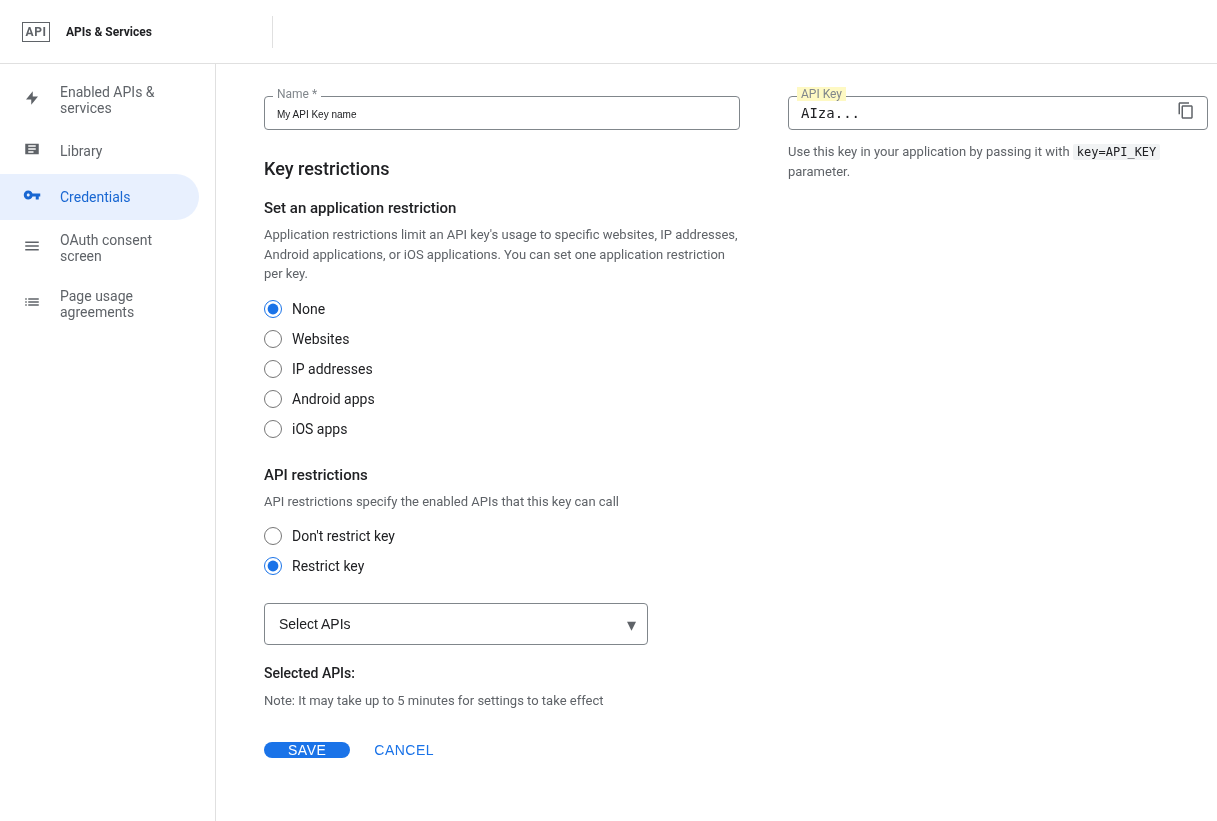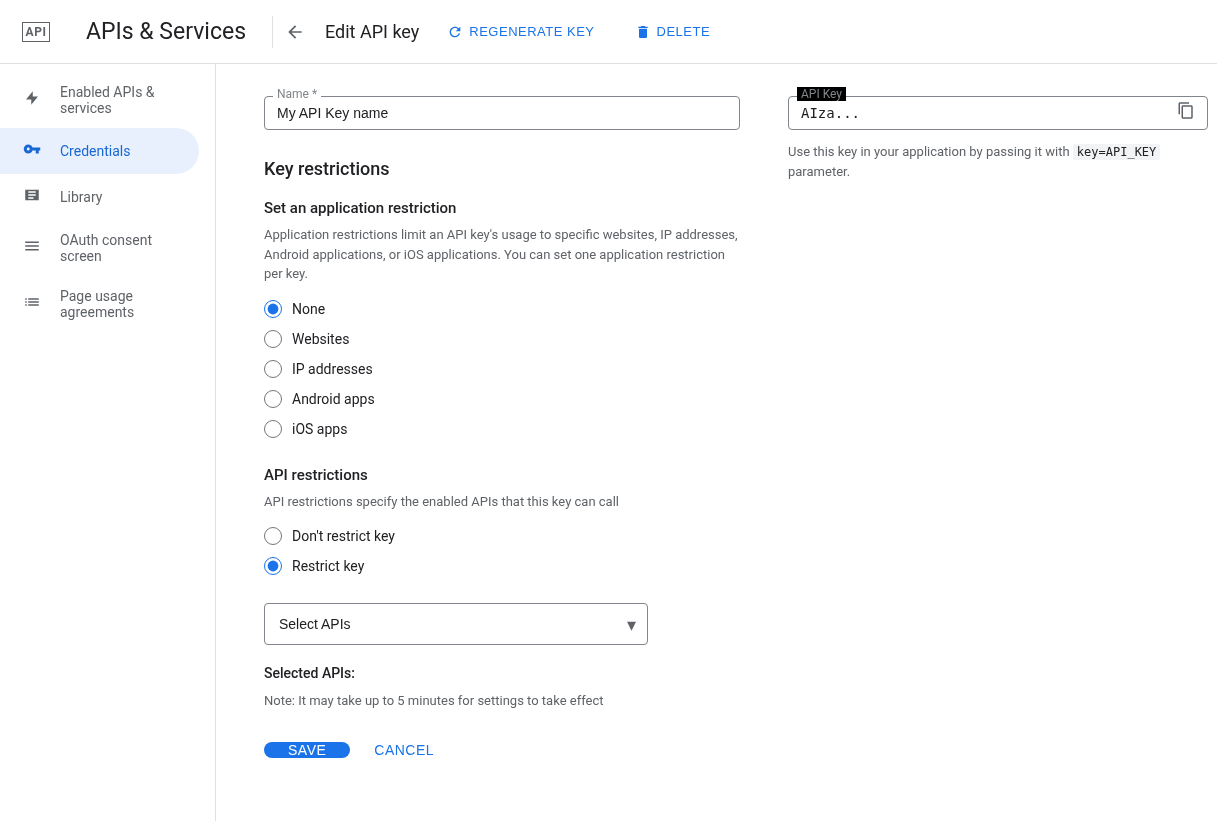--- a/index.html
+++ b/index.html
@@ -30,24 +30,23 @@
     }
     .logo-text {
       font-size: 12px;
       font-weight: 700;
       color: #5f6368;
       border: 1.5px solid #5f6368;
       padding: 2px 3px;
       letter-spacing: 0.5px;
     }
     .app-title {
-      font-size: 23px;
-      font-weight: 400;
-      color: #202124;
-      margin-left: 20px;
+      font-size: 12px;
+      font-weight: 700;
+      color: #202124;
     }
     .header-actions {
       display: flex;
       align-items: center;
       gap: 16px;
       flex: 1;
     }
     .back-btn {
       background: none;
       border: none;
@@ -147,21 +146,21 @@
       top: -10px;
       left: 8px;
       background: #fff;
       padding: 0 4px;
       font-size: 12px;
       color: #80868b;
     }
     .outlined-field input {
       border: none;
       outline: none;
-      font-size: 14px;
+      font-size: 10px;
       color: #202124;
       width: 100%;
       background: transparent;
     }
 
     
     .section-title {
       font-size: 18px;
       font-weight: 500;
       color: #202124;
@@ -298,21 +297,21 @@
     .api-key-outlined {
       position: relative;
       border: 1px solid #80868b;
       border-radius: 4px;
       padding: 8px 44px 8px 12px;
     }
     .api-key-outlined label {
       position: absolute;
       top: -10px;
       left: 8px;
-      background: #000000;
+      background: #fef9c3;
       padding: 0 4px;
       font-size: 12px;
       color: #80868b;
     }
     .api-key-value {
       font-size: 14px;
       color: #202124;
       font-family: monospace;
       margin-top: 12px;
     }
@@ -349,68 +348,48 @@
 <body>
 
 <div class="top-header">
   <div class="logo-area">
     <div class="logo-box">
       <span class="logo-text">API</span>
     </div>
     <span class="app-title">APIs &amp; Services</span>
   </div>
   <div class="divider"></div>
-  <div class="header-actions">
-    <button class="back-btn" title="Back">
-      <svg width="20" height="20" viewBox="0 0 24 24" fill="#5f6368">
-          <path d="M20 11H7.83l5.59-5.59L12 4l-8 8 8 8 1.41-1.41L7.83 13H20v-2z"></path>
-        </svg>
-    </button>
-    <span class="page-title">Edit API key</span>
-    <button class="header-action-btn">
-      <svg width="16" height="16" viewBox="0 0 24 24" fill="#1a73e8">
-          <path d="M17.65 6.35C16.2 4.9 14.21 4 12 4c-4.42 0-7.99 3.58-7.99 8s3.57 8 7.99 8c3.73 0 6.84-2.55 7.73-6h-2.08c-.82 2.33-3.04 4-5.65 4-3.31 0-6-2.69-6-6s2.69-6 6-6c1.66 0 3.14.69 4.22 1.78L13 11h7V4l-2.35 2.35z"></path>
-        </svg>
-      <span>REGENERATE KEY</span>
-    </button>
-    <button class="header-action-btn">
-      <svg width="16" height="16" viewBox="0 0 24 24" fill="#1a73e8">
-          <path d="M6 19c0 1.1.9 2 2 2h8c1.1 0 2-.9 2-2V7H6v12zM19 4h-3.5l-1-1h-5l-1 1H5v2h14V4z"></path>
-        </svg>
-      <span>DELETE</span>
-    </button>
-  </div>
 </div>
 
 <div class="main-layout">
 
   <nav class="sidebar">
     <div class="sidebar-item">
       <span class="sidebar-icon">
         <svg width="18" height="18" viewBox="0 0 24 24" fill="currentColor">
             <path d="M13 10V3L4 14h7v7l9-11h-7z"></path>
           </svg>
       </span>
       <span>Enabled APIs &amp; services</span>
     </div>
+    <div class="sidebar-item">
+      <span class="sidebar-icon">
+        <svg width="18" height="18" viewBox="0 0 24 24" fill="currentColor">
+            <path d="M3 5v14h18V5H3zm4 2h10v2H7V7zm0 4h10v2H7v-2zm0 4h7v2H7v-2z"></path>
+          </svg>
+      </span>
+      <span>Library</span>
+    </div>
     <div class="sidebar-item active">
       <span class="sidebar-icon" style="color:#1967d2">
         <svg width="18" height="18" viewBox="0 0 24 24" fill="currentColor">
             <path d="M12.65 10C11.83 7.67 9.61 6 7 6c-3.31 0-6 2.69-6 6s2.69 6 6 6c2.61 0 4.83-1.67 5.65-4H17v4h4v-4h2v-4H12.65zM7 14c-1.1 0-2-.9-2-2s.9-2 2-2 2 .9 2 2-.9 2-2 2z"></path>
           </svg>
       </span>
       <span>Credentials</span>
-    </div>
-    <div class="sidebar-item">
-      <span class="sidebar-icon">
-        <svg width="18" height="18" viewBox="0 0 24 24" fill="currentColor">
-            <path d="M3 5v14h18V5H3zm4 2h10v2H7V7zm0 4h10v2H7v-2zm0 4h7v2H7v-2z"></path>
-          </svg>
-      </span>
-      <span>Library</span>
     </div>
     <div class="sidebar-item">
       <span class="sidebar-icon">
         <svg width="18" height="18" viewBox="0 0 24 24" fill="currentColor">
             <path d="M3 18h18v-2H3v2zm0-5h18v-2H3v2zm0-7v2h18V6H3z"></path>
           </svg>
       </span>
       <span>OAuth consent screen</span>
     </div>
     <div class="sidebar-item">

